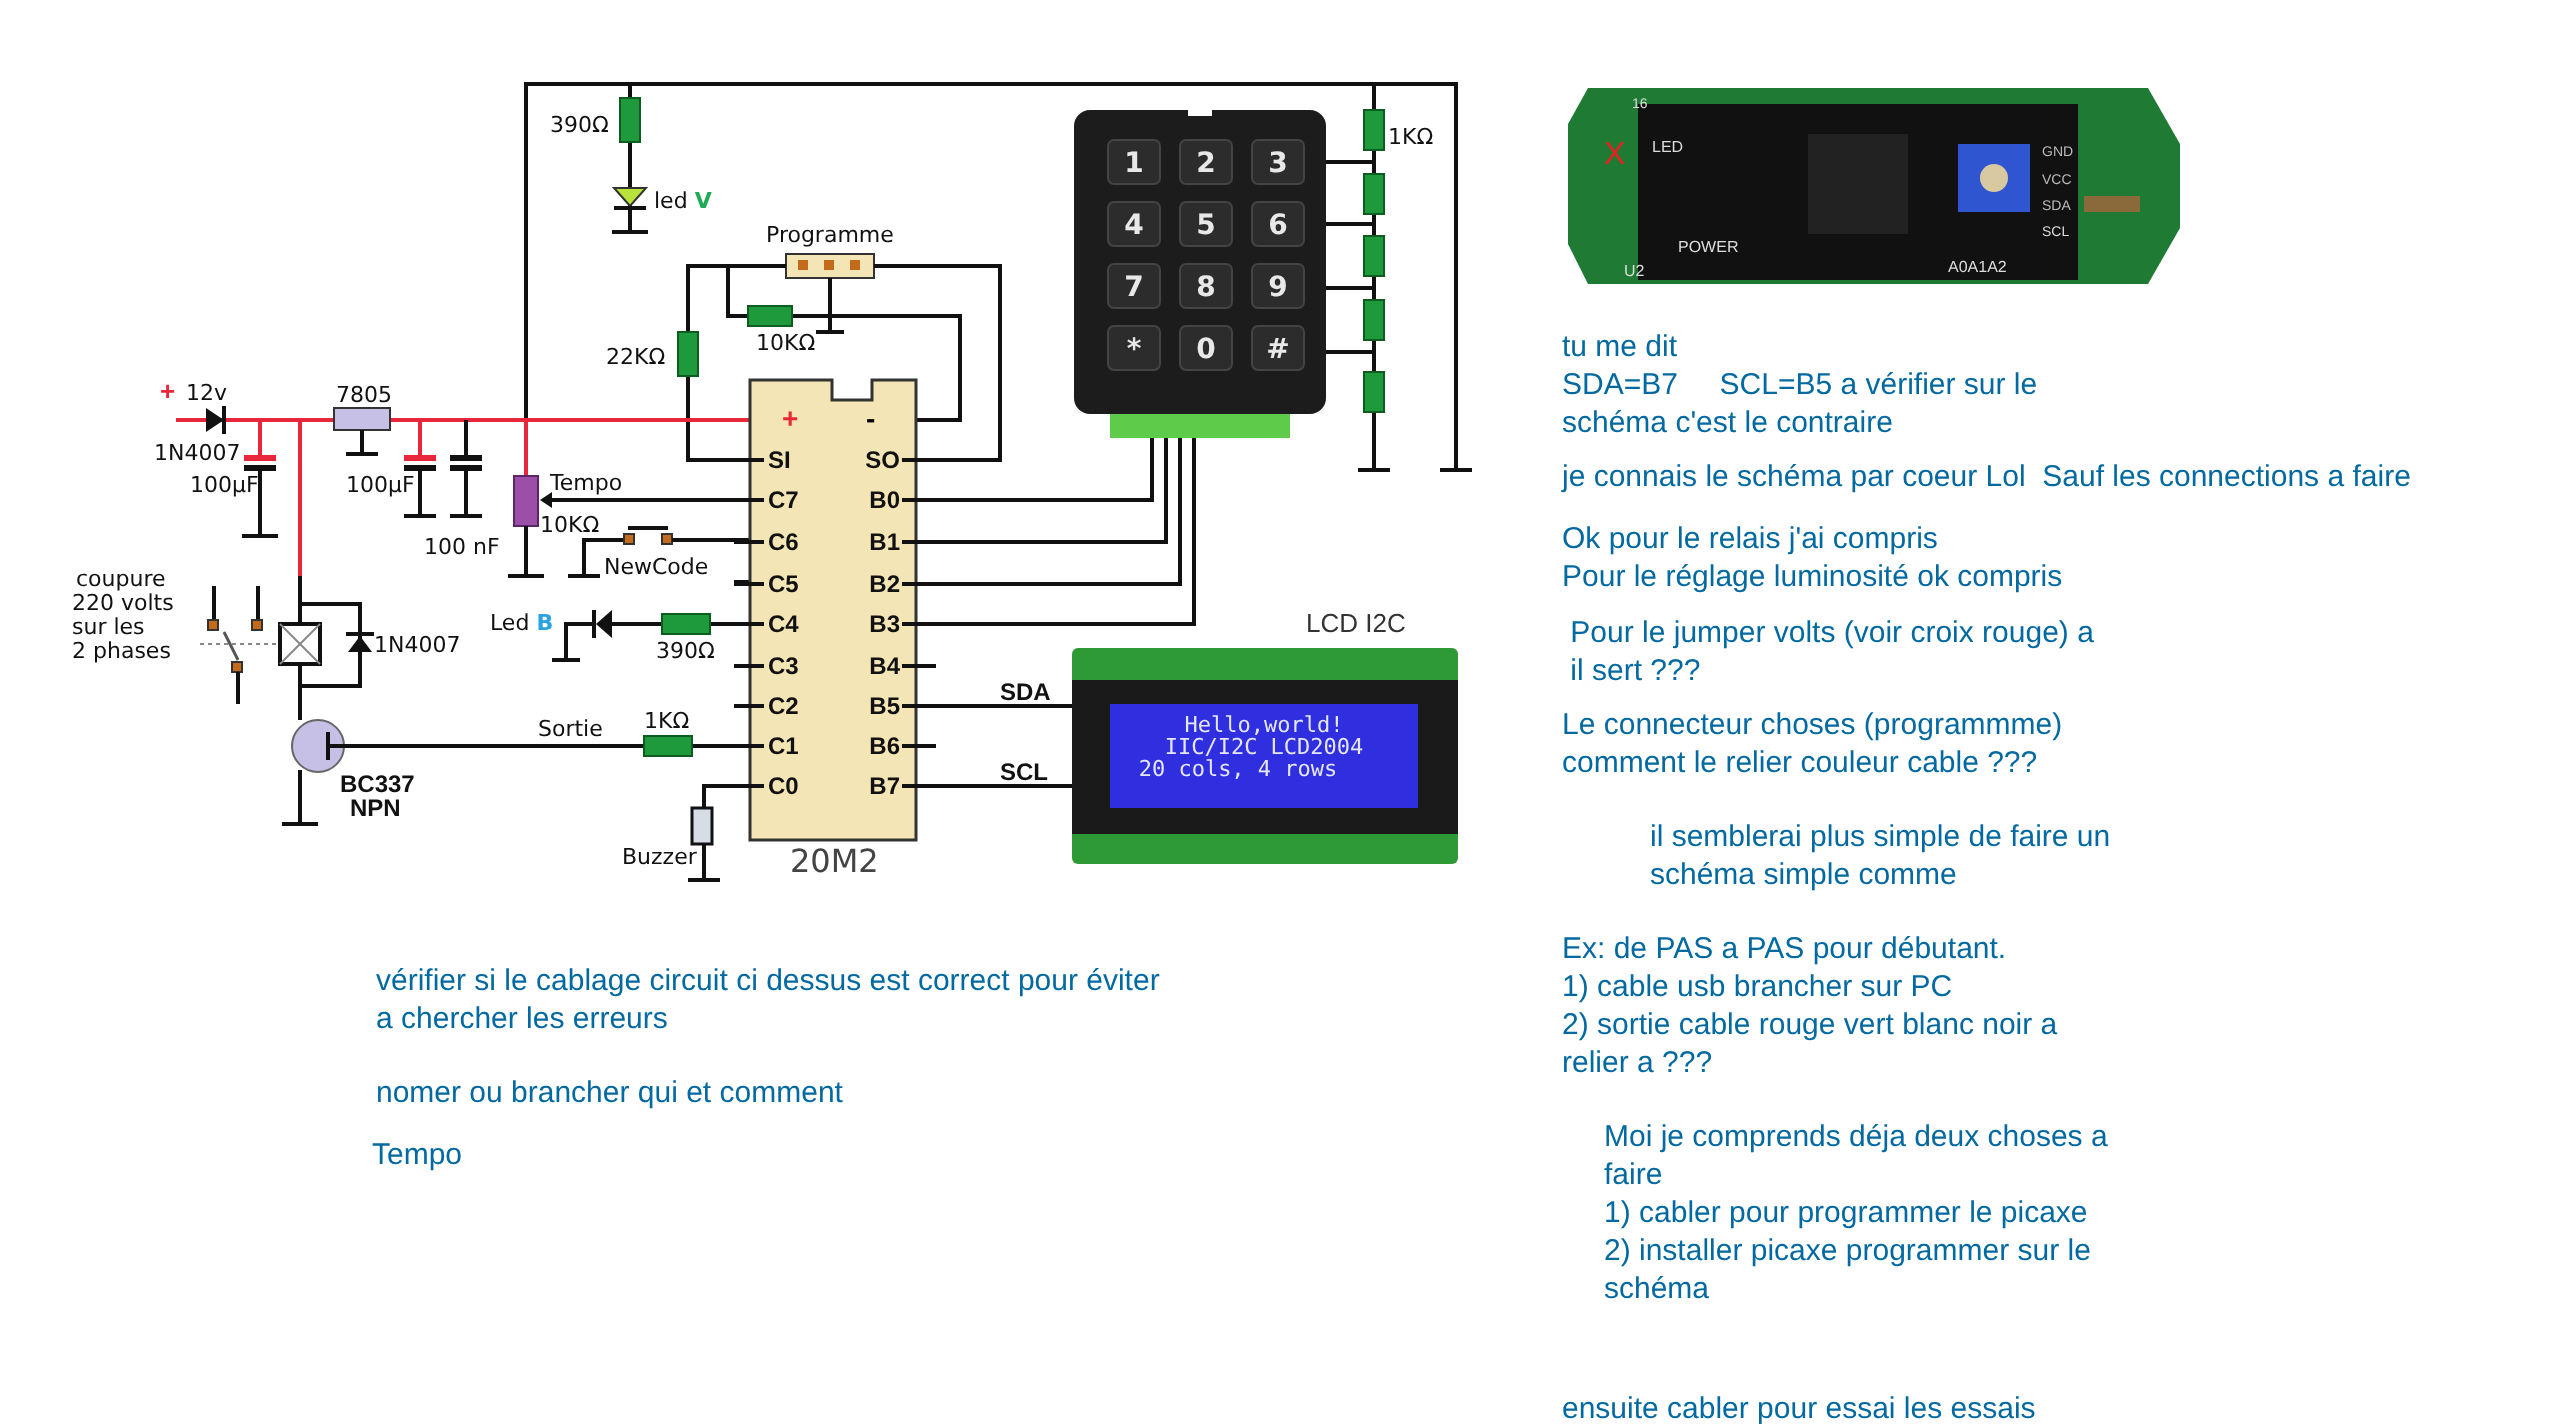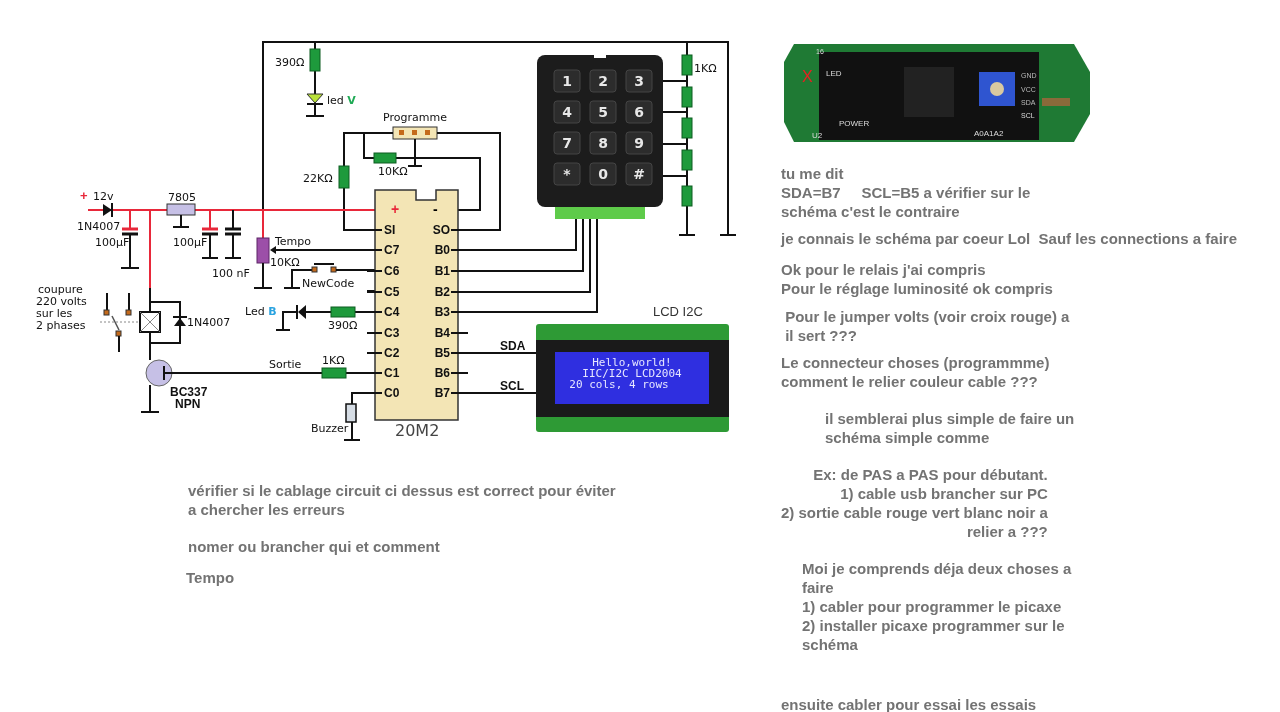--- a/index.html
+++ b/index.html
@@ -4,21 +4,21 @@
 <style>
   html,body{margin:0;padding:0;background:#ffffff;}
   body{width:1280px;height:712px;position:relative;overflow:hidden;font-family:"Liberation Sans",sans-serif;}
   #schem{position:absolute;left:0;top:0;}
   .lbl{font-family:"DejaVu Sans",sans-serif;font-size:11px;fill:#111;}
   .lblb{font-family:"Liberation Sans",sans-serif;font-size:12px;font-weight:bold;fill:#111;}
   .pin{font-family:"Liberation Sans",sans-serif;font-size:12px;font-weight:bold;fill:#111;}
   .w{stroke:#111;stroke-width:2;fill:none;}
   .r{stroke:#e8283a;stroke-width:2;fill:none;}
   .res{fill:#1e9a3c;stroke:#0d5d20;stroke-width:1;}
-  .note{position:absolute;font-family:"Liberation Sans",sans-serif;font-weight:bold;font-size:15px;line-height:19px;color:#737373;white-space:pre;}
+  .note{position:absolute;font-family:"Liberation Sans",sans-serif;font-weight:normal;font-size:15px;line-height:19px;color:#0369a1;white-space:pre;}
   #i2c-board{position:absolute;left:784px;top:42px;width:306px;height:102px;}
 </style>
 </head>
 <body>
 
 <svg id="schem" width="760" height="450">
 
   <polyline class="w" points="263,210 263,42 728,42 728,235"></polyline>
 
   <line class="w" x1="315" y1="42" x2="315" y2="115"></line>
@@ -279,21 +279,21 @@
 schéma c'est le contraire</div>
 <div class="note" style="left:781px;top:229px;">je connais le schéma par coeur Lol  Sauf les connections a faire</div>
 <div class="note" style="left:781px;top:260px;">Ok pour le relais j'ai compris
 Pour le réglage luminosité ok compris</div>
 <div class="note" style="left:781px;top:307px;"> Pour le jumper volts (voir croix rouge) a
  il sert ???</div>
 <div class="note" style="left:781px;top:353px;">Le connecteur choses (programmme)
 comment le relier couleur cable ???</div>
 <div class="note" style="left:781px;top:409px;margin-left:44px;">il semblerai plus simple de faire un
 schéma simple comme</div>
-<div class="note" style="left:781px;top:465px;text-align:right;">Ex: de PAS a PAS pour débutant.
+<div class="note" style="left:781px;top:465px;">Ex: de PAS a PAS pour débutant.
 1) cable usb brancher sur PC
 2) sortie cable rouge vert blanc noir a
 relier a ???</div>
 <div class="note" style="left:802px;top:559px;">Moi je comprends déja deux choses a
 faire
 1) cabler pour programmer le picaxe
 2) installer picaxe programmer sur le
 schéma</div>
 <div class="note" style="left:781px;top:671px;margin-top:24px;">ensuite cabler pour essai les essais
 avec EP6</div>

